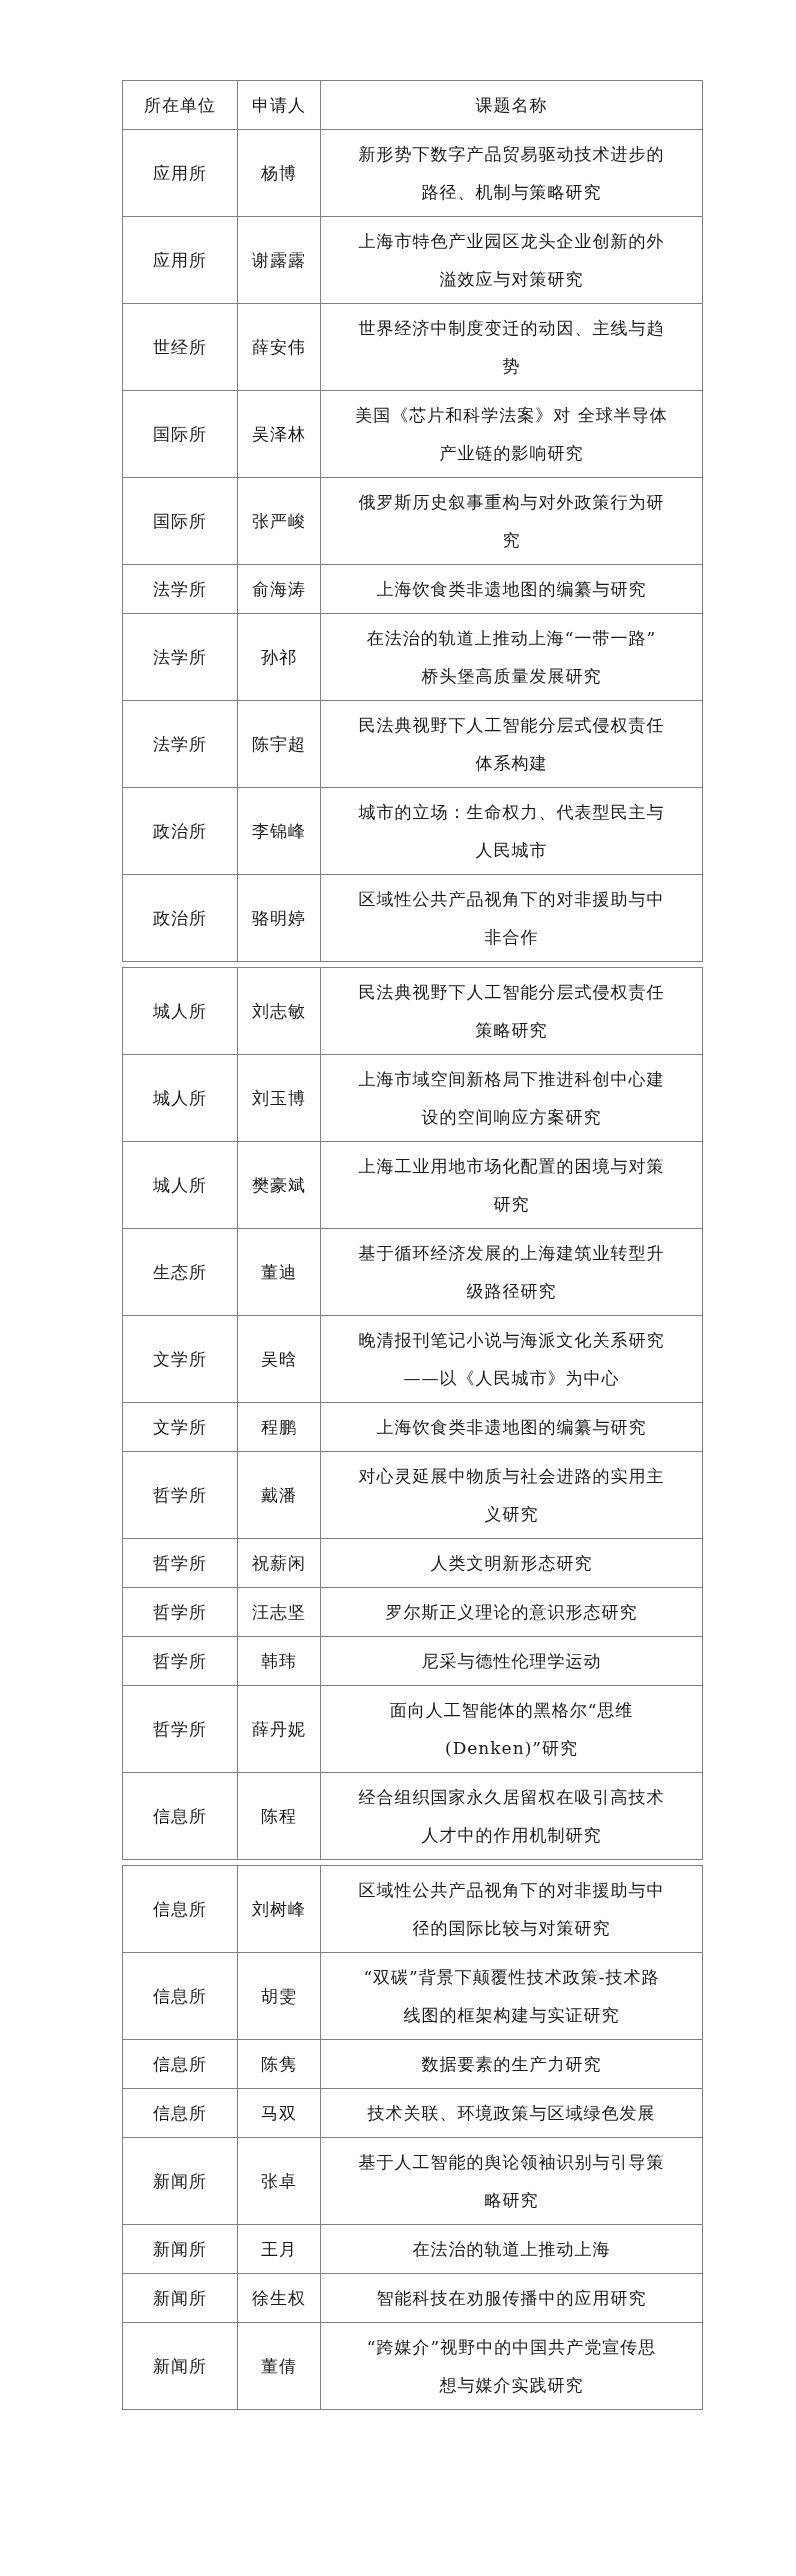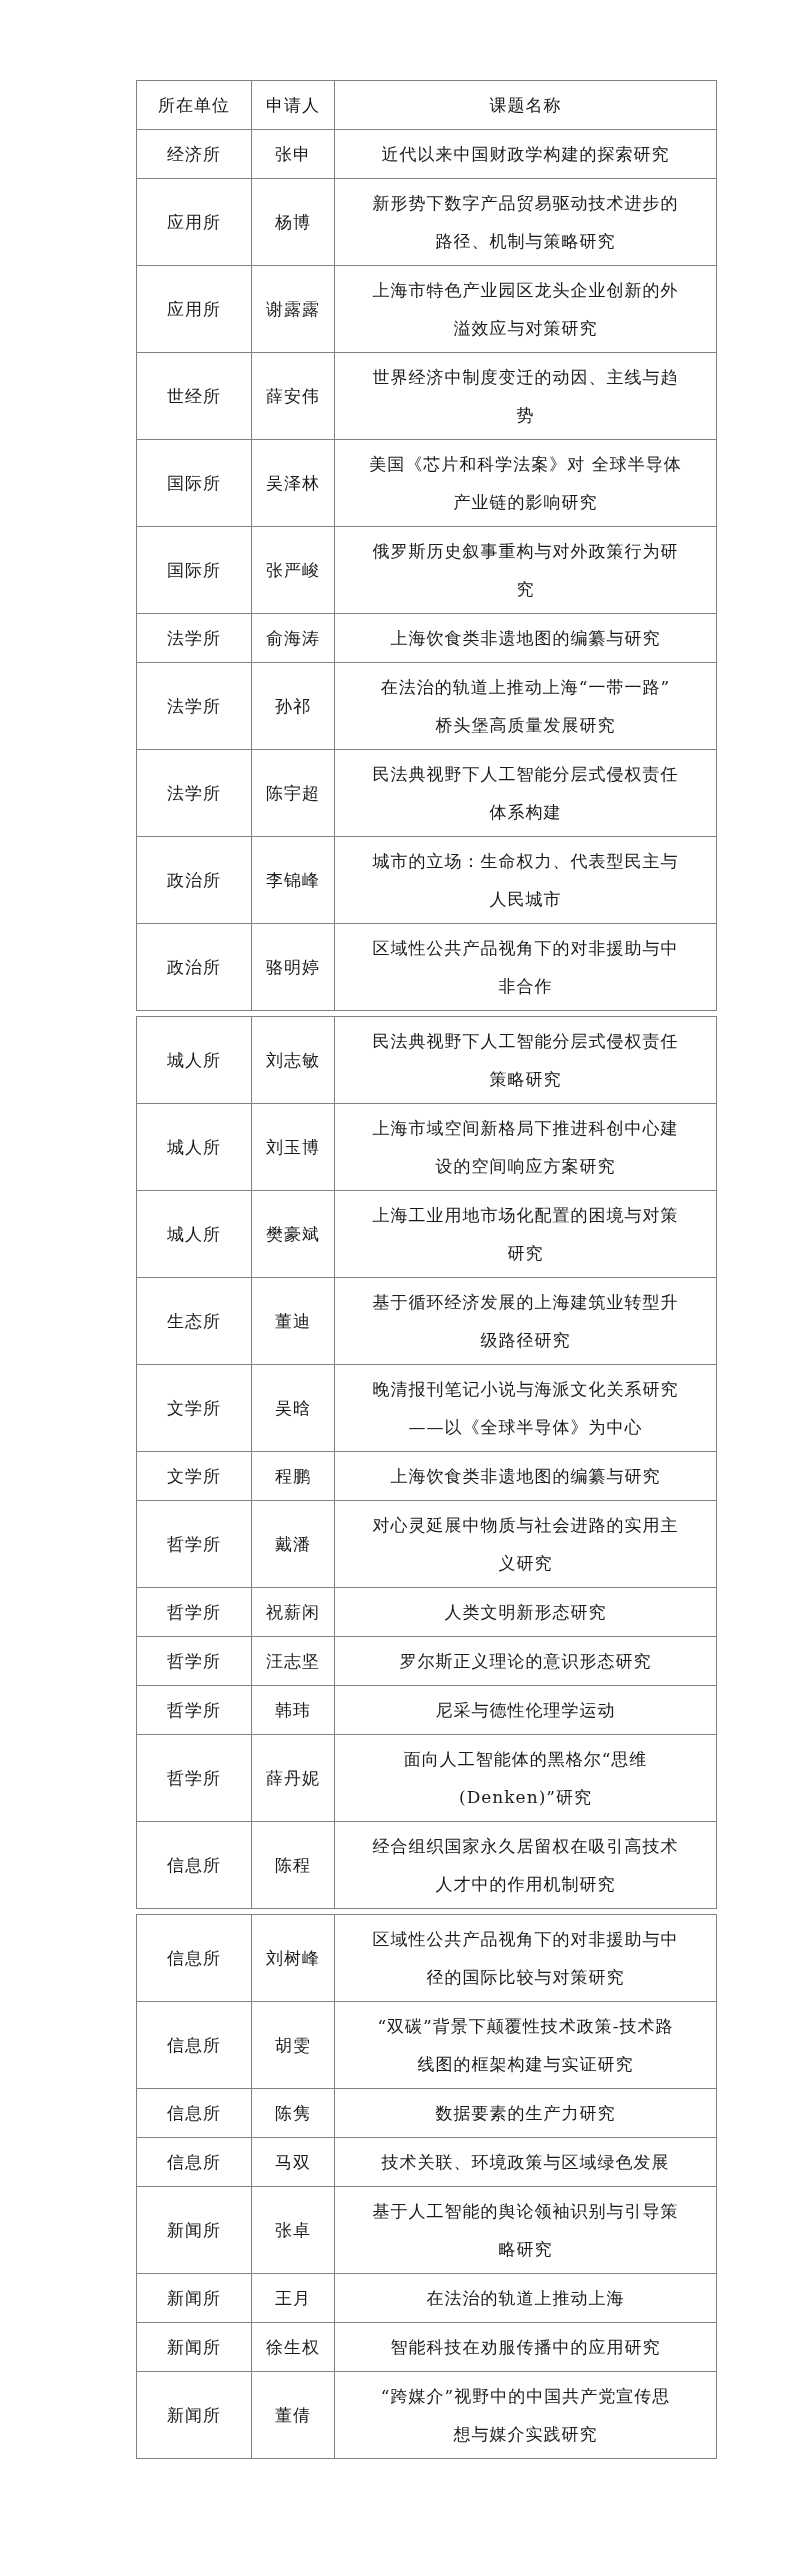--- a/index.html
+++ b/index.html
@@ -8,21 +8,21 @@
     background: #ffffff;
   }
   body {
     width: 796px;
     height: 2576px;
     position: relative;
     font-family: "DejaVu Serif", "Liberation Serif", serif;
   }
   .tables-wrap {
     position: absolute;
-    left: 136px;
+    left: 122px;
     top: 80px;
     width: 467px;
   }
   table.grid {
     border-collapse: collapse;
     table-layout: fixed;
     width: 579px;
     margin: 0 0 5px 0;
   }
   table.grid th, table.grid td {
@@ -56,25 +56,20 @@
       </colgroup>
       <thead>
         <tr>
           <th>所在单位</th>
           <th>申请人</th>
           <th>课题名称</th>
         </tr>
       </thead>
       <tbody>
         <tr>
-          <td class="unit-cell">经济所</td>
-          <td class="applicant-cell">张申</td>
-          <td class="title-cell">近代以来中国财政学构建的探索研究</td>
-        </tr>
-        <tr>
           <td class="unit-cell">应用所</td>
           <td class="applicant-cell">杨博</td>
           <td class="title-cell">新形势下数字产品贸易驱动技术进步的
 路径、机制与策略研究</td>
         </tr>
         <tr>
           <td class="unit-cell">应用所</td>
           <td class="applicant-cell">谢露露</td>
           <td class="title-cell">上海市特色产业园区龙头企业创新的外
 溢效应与对策研究</td>
@@ -156,21 +151,21 @@
         <tr>
           <td class="unit-cell">生态所</td>
           <td class="applicant-cell">董迪</td>
           <td class="title-cell">基于循环经济发展的上海建筑业转型升
 级路径研究</td>
         </tr>
         <tr>
           <td class="unit-cell">文学所</td>
           <td class="applicant-cell">吴晗</td>
           <td class="title-cell">晚清报刊笔记小说与海派文化关系研究
-——以《全球半导体》为中心</td>
+——以《人民城市》为中心</td>
         </tr>
         <tr>
           <td class="unit-cell">文学所</td>
           <td class="applicant-cell">程鹏</td>
           <td class="title-cell">上海饮食类非遗地图的编纂与研究</td>
         </tr>
         <tr>
           <td class="unit-cell">哲学所</td>
           <td class="applicant-cell">戴潘</td>
           <td class="title-cell">对心灵延展中物质与社会进路的实用主

